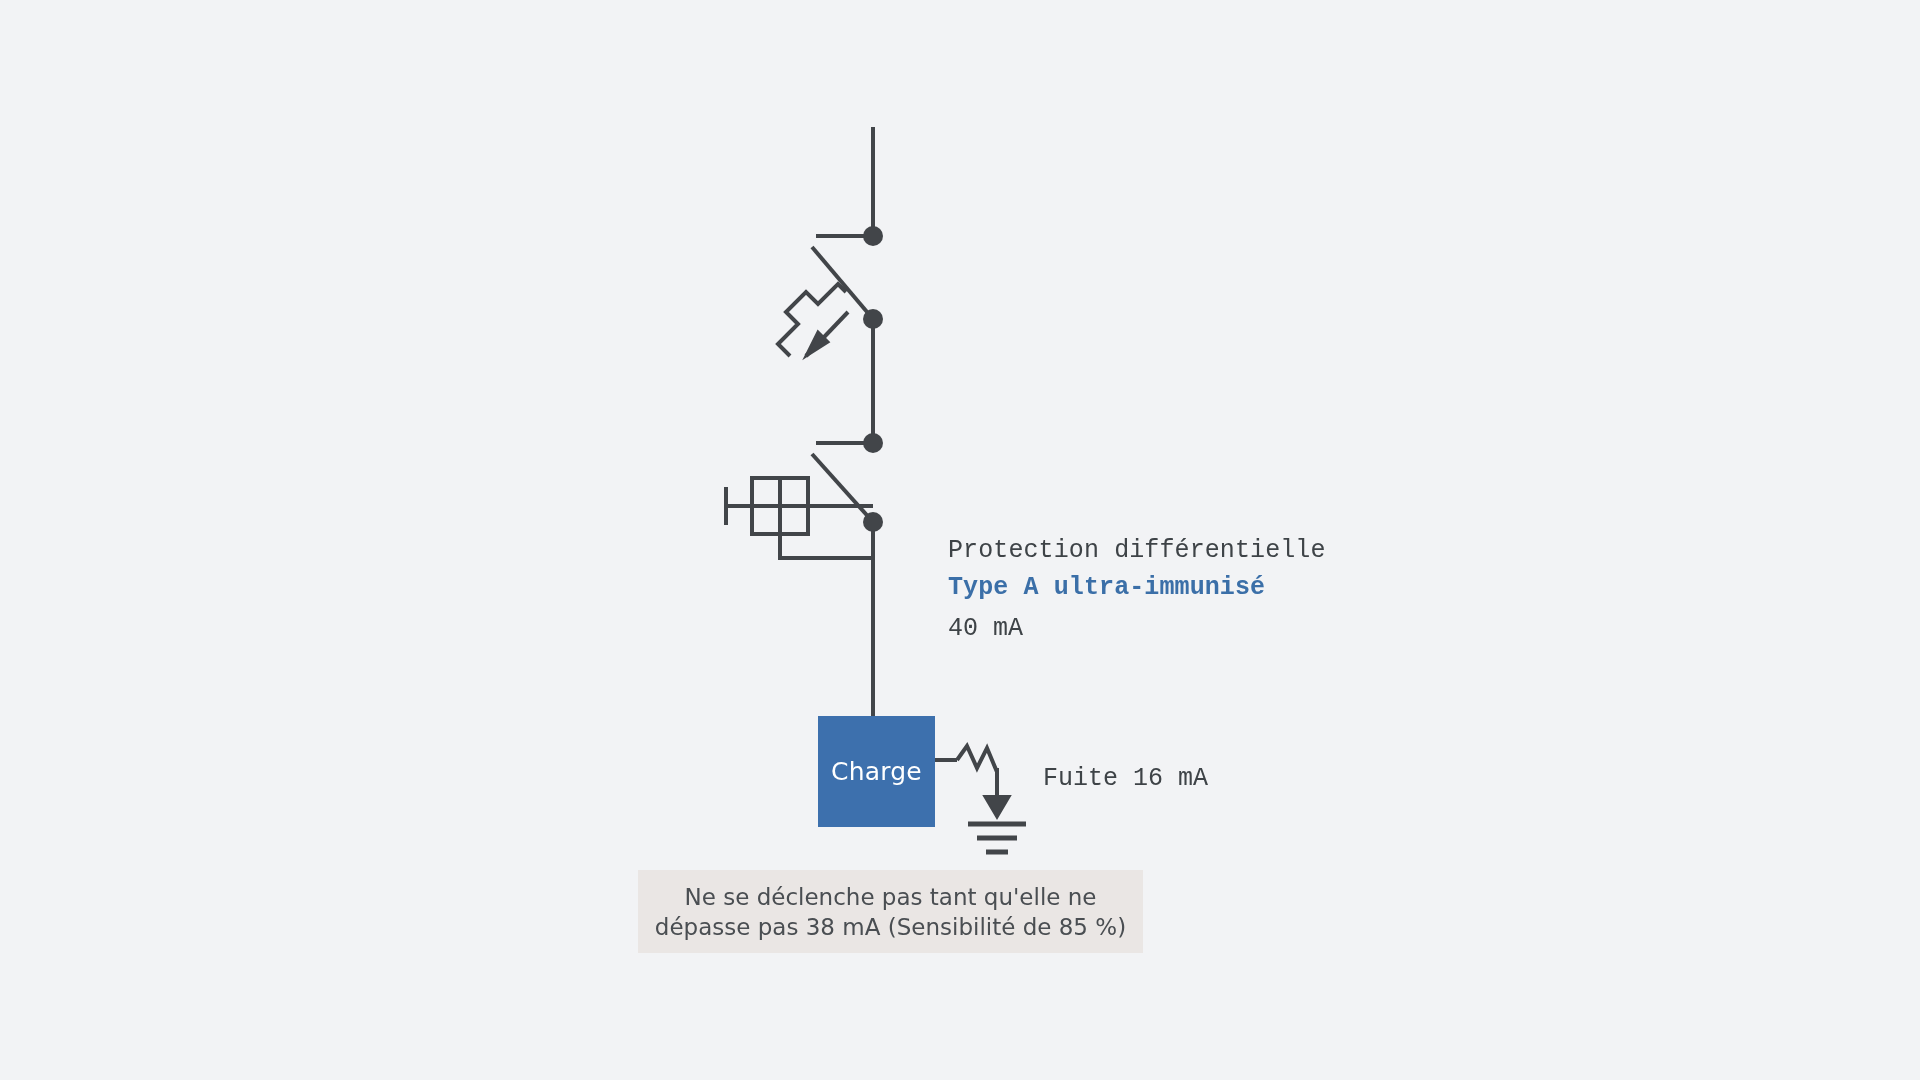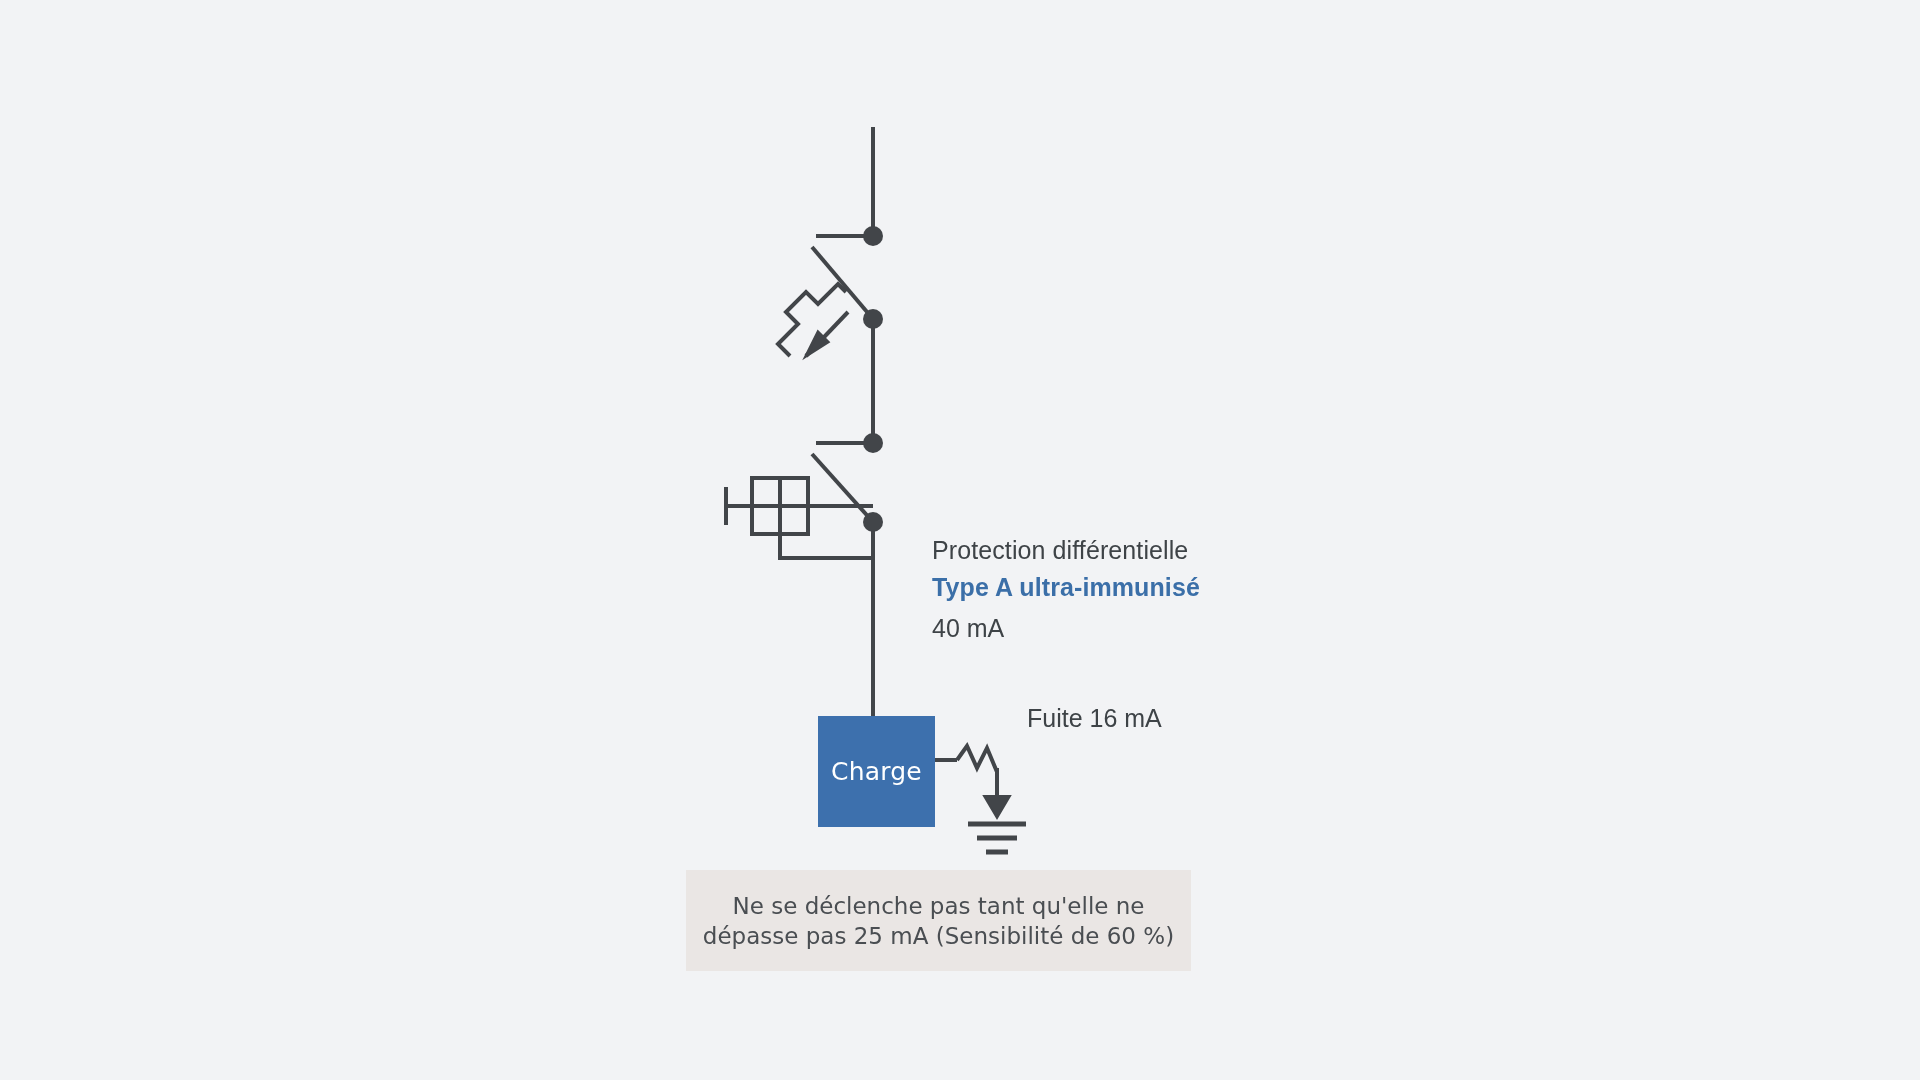--- a/index.html
+++ b/index.html
@@ -25,21 +25,22 @@
     position: absolute;
     left: 0;
     top: 0;
     width: 1920px;
     height: 1080px;
   }
   .lbl {
     position: absolute;
     white-space: nowrap;
     color: #3c3f43;
-    font-family: Liberation Sans, sans-serif;
+    font-family: Liberation Mono, monospace;
+    margin-left: 16px;
   }
   #label-protection {
     left: 932px;
     top: 536px;
     font-size: 25px;
     color: #3e4347;
     letter-spacing: 0.1px;
   }
   #label-type {
     left: 932px;
@@ -50,21 +51,21 @@
     letter-spacing: 0.1px;
   }
   #label-current {
     left: 932px;
     top: 614px;
     font-size: 25px;
     color: #3e4347;
   }
   #label-fuite {
     left: 1027px;
-    top: 704px;
+    top: 764px;
     font-size: 25px;
     color: #3e4347;
   }
   #charge-box {
     position: absolute;
     left: 818px;
     top: 716px;
     width: 117px;
     height: 111px;
     background: #3d70ad;
@@ -76,28 +77,27 @@
     color: #ffffff;
     font-size: 25px;
     font-family: "DejaVu Sans", sans-serif;
     letter-spacing: 0.2px;
   }
   #caption-box {
     position: absolute;
     left: 638px;
     top: 870px;
     width: 505px;
-    height: 101px;
+    height: 83px;
     background: #eae6e4;
     display: flex;
     flex-direction: column;
     align-items: center;
     justify-content: center;
     gap: 4px;
-    margin-left: 48px;
   }
   .caption-line {
     font-size: 23px;
     color: #4a4e52;
     font-family: "DejaVu Sans", sans-serif;
     white-space: nowrap;
   }
 </style>
 </head>
 <body>
@@ -161,16 +161,16 @@
     <span id="charge-label">Charge</span>
   </div>
 
   <div class="lbl" id="label-protection">Protection différentielle</div>
   <div class="lbl" id="label-type">Type A ultra-immunisé</div>
   <div class="lbl" id="label-current">40 mA</div>
   <div class="lbl" id="label-fuite">Fuite 16 mA</div>
 
   <div id="caption-box">
     <div class="caption-line">Ne se déclenche pas tant qu'elle ne</div>
-    <div class="caption-line">dépasse pas 25 mA (Sensibilité de 60 %)</div>
+    <div class="caption-line">dépasse pas 38 mA (Sensibilité de 85 %)</div>
   </div>
 
 </div>
 
 </body></html>

